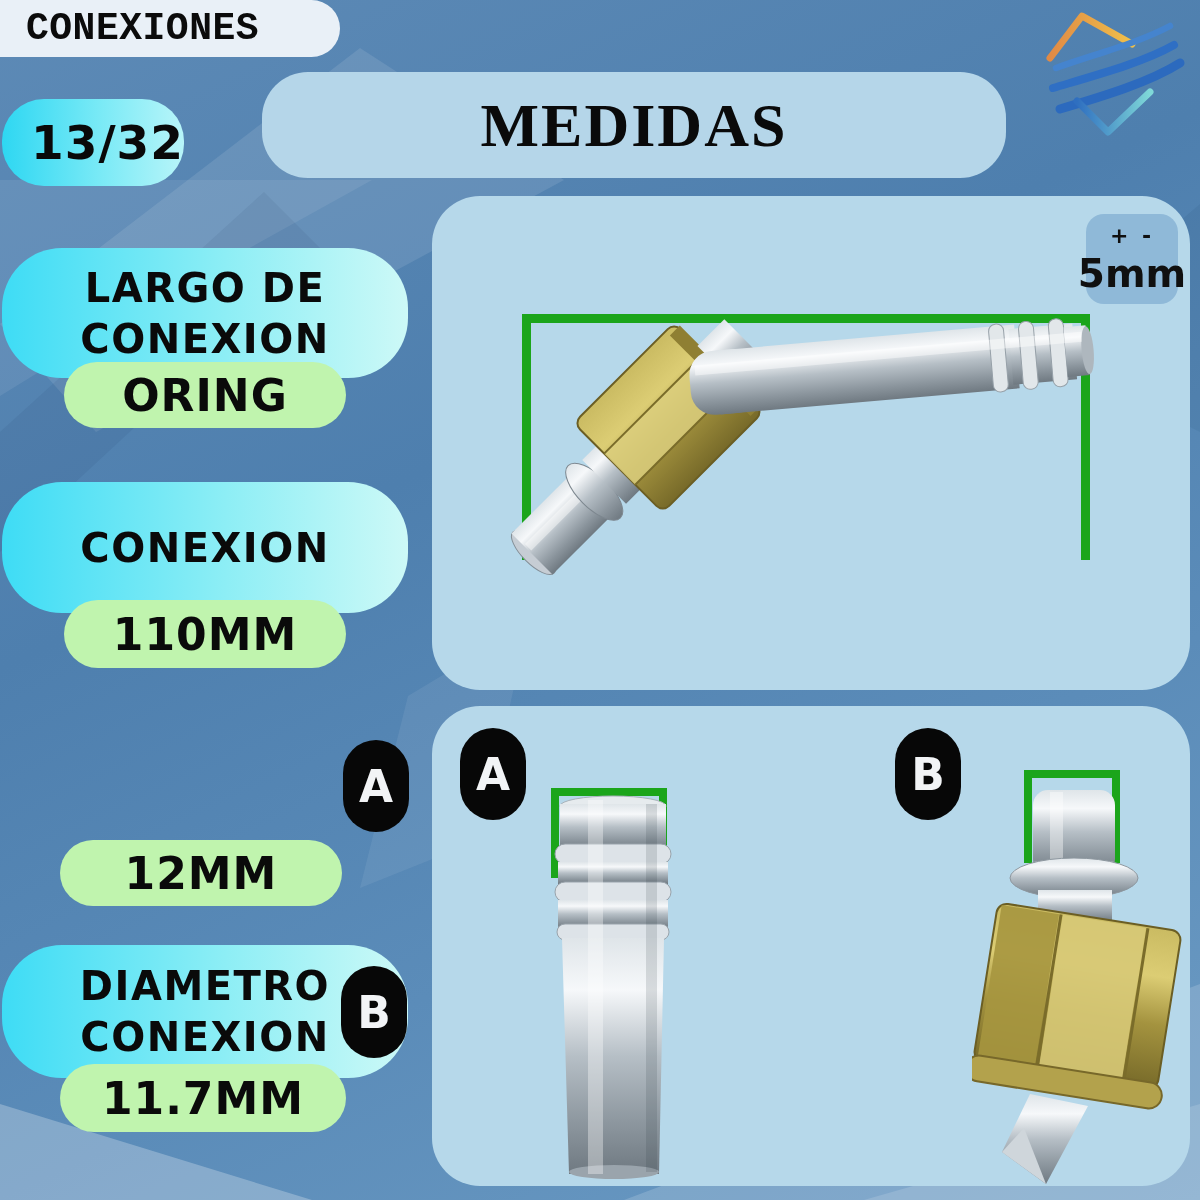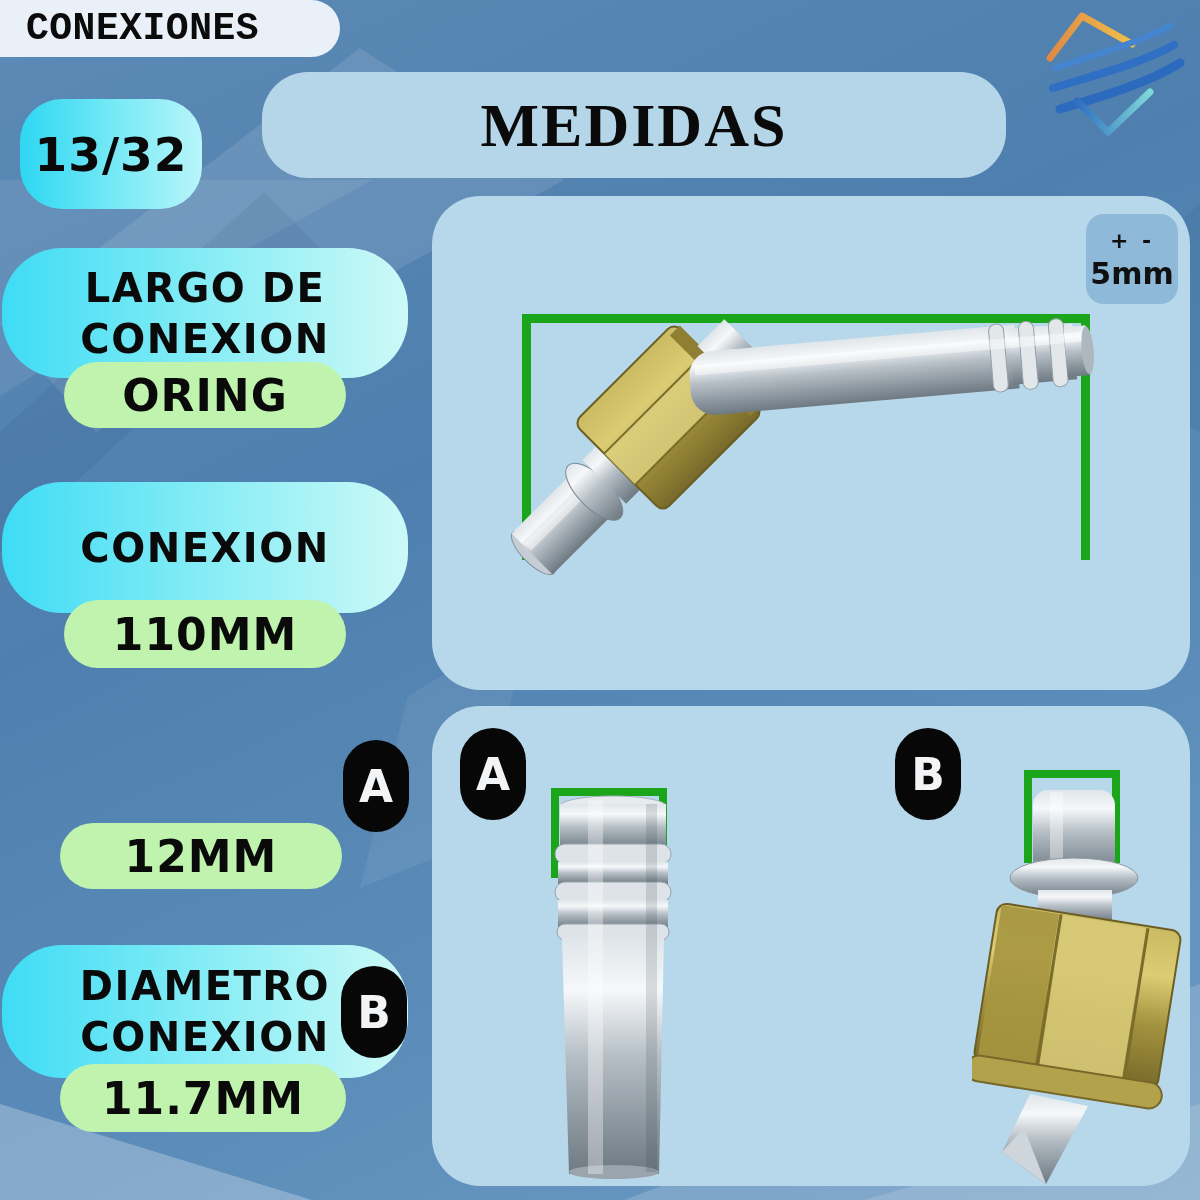--- a/index.html
+++ b/index.html
@@ -22,23 +22,23 @@
     position:absolute;left:0;top:0;width:340px;height:57px;
     background:#e9f0f7;border-radius:0 30px 30px 0;
     display:flex;align-items:center;padding-left:26px;box-sizing:border-box;
   }
   .brand-box span{
     font-family:Liberation Mono, monospace;font-weight:bold;
     font-size:38px;color:#0b0b0b;letter-spacing:.5px;
   }
   .logo{position:absolute;left:1040px;top:4px;width:152px;height:158px;}
   .size-badge{
-    position:absolute;left:20px;top:99px;width:182px;height:110px;border-radius:42px;
+    position:absolute;left:2px;top:99px;width:182px;height:87px;border-radius:42px;
     background:linear-gradient(90deg,#2ed7f2 0%,#7beaf6 55%,#b8f5f9 100%);
-    display:flex;align-items:center;justify-content:center;
+    display:flex;align-items:center;justify-content:flex-end;
   }
   .size-badge span{font-size:47px;font-weight:bold;color:#090909;letter-spacing:1px;}
   .title-banner{
     position:absolute;left:262px;top:72px;width:744px;height:106px;border-radius:46px;
     background:#b5d6e9;display:flex;align-items:center;justify-content:center;
   }
   .title-banner span{
     font-family:"Liberation Serif","DejaVu Serif",serif;font-weight:bold;
     font-size:62px;color:#0a0a0a;letter-spacing:2px;
   }
@@ -54,21 +54,21 @@
   .c3{top:715px;height:130px;}
   .c4{top:945px;height:133px;}
 
   .pill{
     position:absolute;background:#c0f4ae;border-radius:34px;
     display:flex;align-items:center;justify-content:center;
   }
   .pill span{font-size:44px;font-weight:bold;color:#0a0a0a;letter-spacing:1px;}
   .p1{left:64px;top:362px;width:282px;height:66px;}
   .p2{left:64px;top:600px;width:282px;height:68px;}
-  .p3{left:60px;top:823px;width:282px;height:66px;}
+  .p3{left:60px;top:840px;width:282px;height:66px;}
   .p4{left:60px;top:1064px;width:286px;height:68px;}
 
   .marker{
     position:absolute;width:66px;height:92px;border-radius:33px;background:#070707;
     display:flex;align-items:center;justify-content:center;
   }
   .marker span{color:#f2f4f6;font-size:44px;font-weight:bold;}
   .mk-card-a{left:343px;top:740px;}
   .mk-card-b{left:341px;top:966px;}
   .mk-panel-a{left:28px;top:22px;}
@@ -81,21 +81,21 @@
   .bracket{position:absolute;box-sizing:border-box;border:9px solid #1ba51b;border-bottom:none;}
   .br-main{left:90px;top:118px;width:568px;height:246px;}
   .br-a{left:119px;top:82px;width:116px;height:90px;border-width:8px;}
   .br-b{left:592px;top:64px;width:96px;height:93px;border-width:8px;}
 
   .tol-badge{
     position:absolute;left:654px;top:18px;width:92px;height:90px;border-radius:18px;
     background:#8fb9d8;display:flex;flex-direction:column;align-items:center;justify-content:center;gap:3px;
   }
   .tol-badge .t1{font-size:22px;font-weight:bold;color:#101010;letter-spacing:3px;}
-  .tol-badge .t2{font-size:30px;font-weight:bold;color:#101010;}
+  .tol-badge .t2{font-size:39px;font-weight:bold;color:#101010;}
 
   .photo{position:absolute;}
   .ph-main{left:0;top:0;width:758px;height:494px;}
   .ph-a{left:96px;top:78px;width:180px;height:396px;}
   .ph-b{left:540px;top:58px;width:220px;height:424px;}
 </style>
 </head>
 <body>
 
 <div class="stage">

